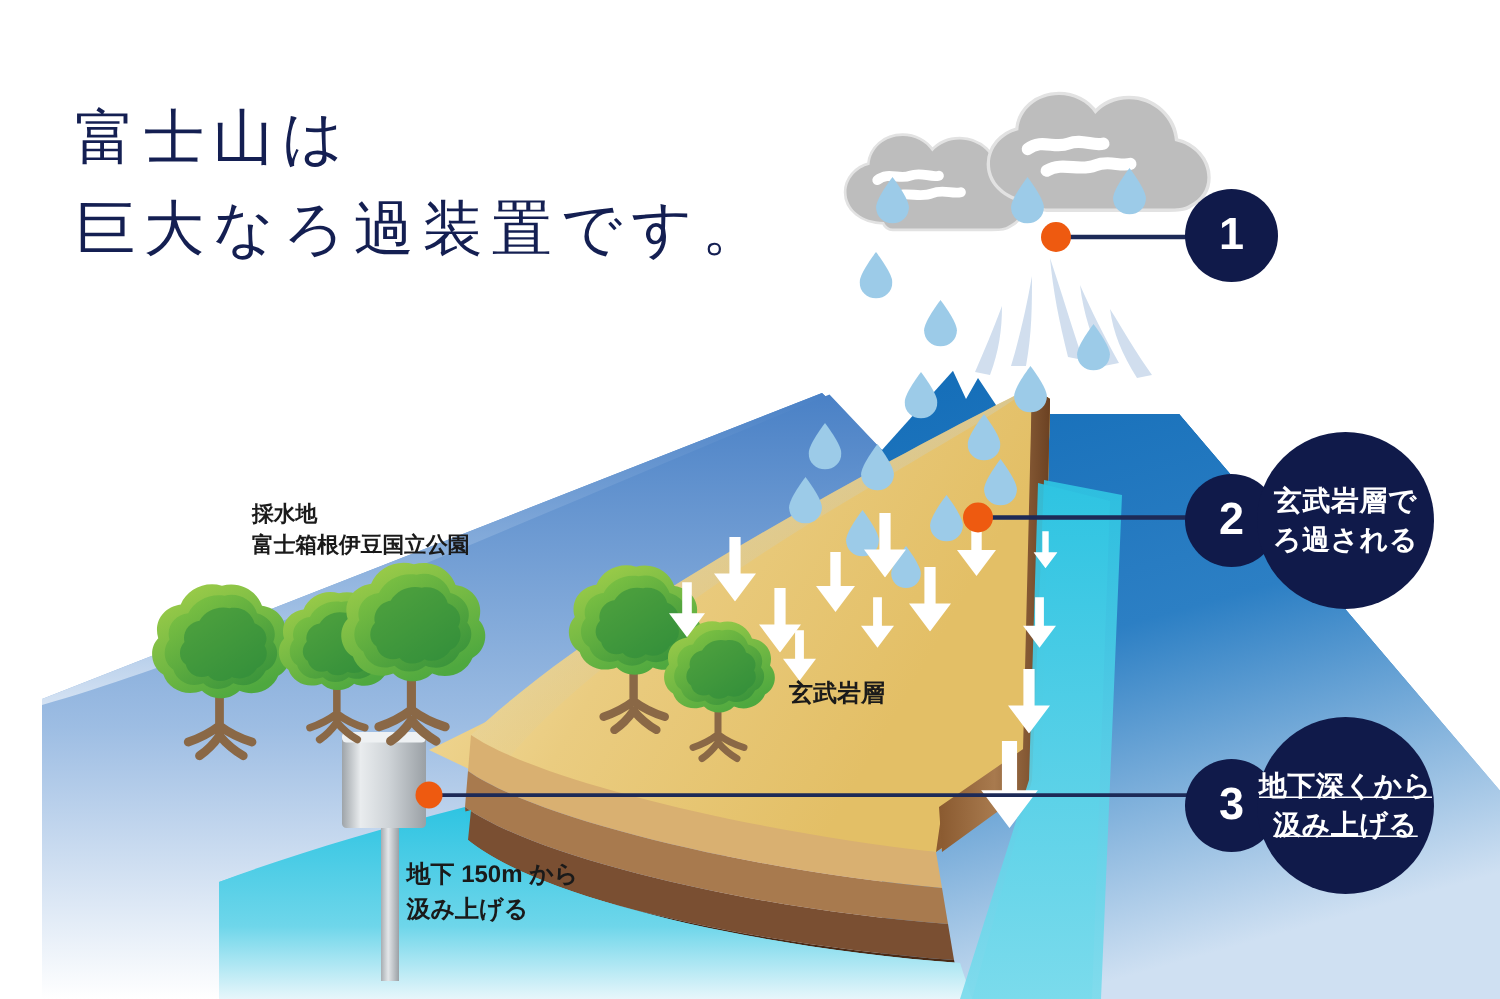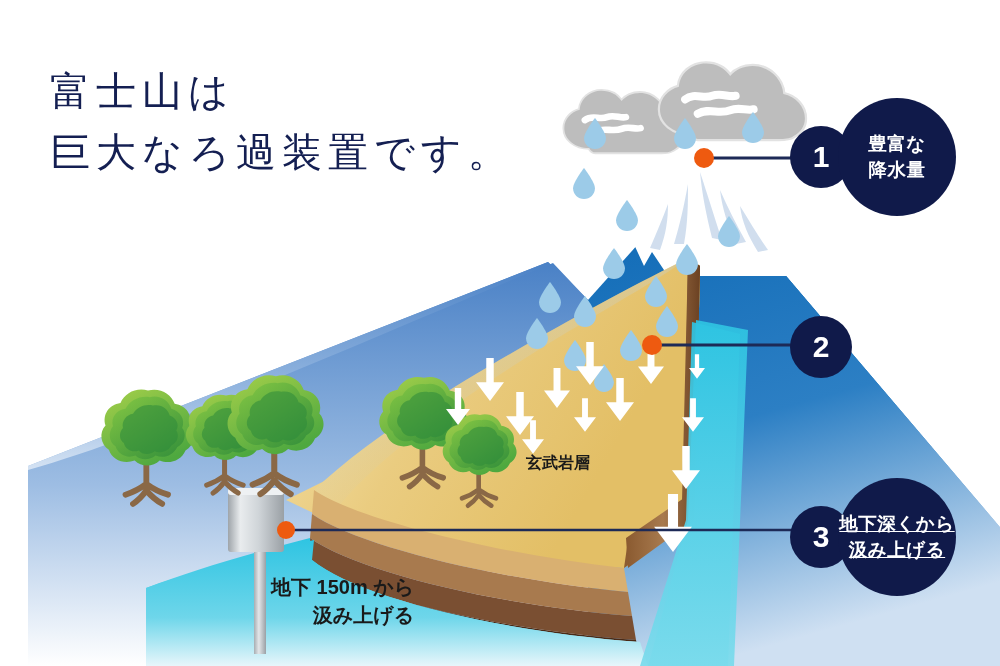--- a/index.html
+++ b/index.html
@@ -32,21 +32,21 @@
   
   .lbl{
     position:absolute;
     color:#1a1a1a;
     white-space:pre;
     line-height:1.42;
     font-weight:700;
   }
   .lbl-source{ left:140px; top:333px; font-size:14.5px; }
   .lbl-basalt{ left:498px; top:452px; font-size:16px; }
-  .lbl-depth { left:243px; top:573px; font-size:20px;text-align:right; }
+  .lbl-depth { left:243px; top:573px; font-size:16px; }
 
   
   .badge{ position:absolute; }
   .badge .num-circle{
     position:absolute;
     width:62px;height:62px;border-radius:50%;
     background:#101a4a;
     display:flex;align-items:center;justify-content:center;
     color:#ffffff;
     font-size:30px;font-weight:700;
@@ -295,32 +295,34 @@
       <line x1="258" y1="530" x2="800" y2="530" stroke="#1d2a57" stroke-width="2.5"></line>
       <circle cx="676" cy="158" r="10" fill="#ee5a10"></circle>
       <circle cx="624" cy="345" r="10" fill="#ee5a10"></circle>
       <circle cx="258" cy="530" r="9" fill="#ee5a10"></circle>
     </g>
   </svg>
 
   <div class="title"><span>富士山は</span>
 <span>巨大なろ過装置です。</span></div>
 
+  <div class="lbl lbl-source">採水地
+富士箱根伊豆国立公園</div>
   <div class="lbl lbl-basalt">玄武岩層</div>
   <div class="lbl lbl-depth">地下 150m から
 汲み上げる</div>
 
   <div class="badge" id="badge1">
     <div class="num-circle">1</div>
-    <div class="txt-circle">豊富な
-降水量</div>
   </div>
 
   <div class="badge" id="badge2">
     <div class="num-circle">2</div>
+    <div class="txt-circle">玄武岩層で
+ろ過される</div>
   </div>
 
   <div class="badge" id="badge3">
     <div class="num-circle">3</div>
     <div class="txt-circle">地下深くから
 汲み上げる</div>
   </div>
 
 </div>
 

